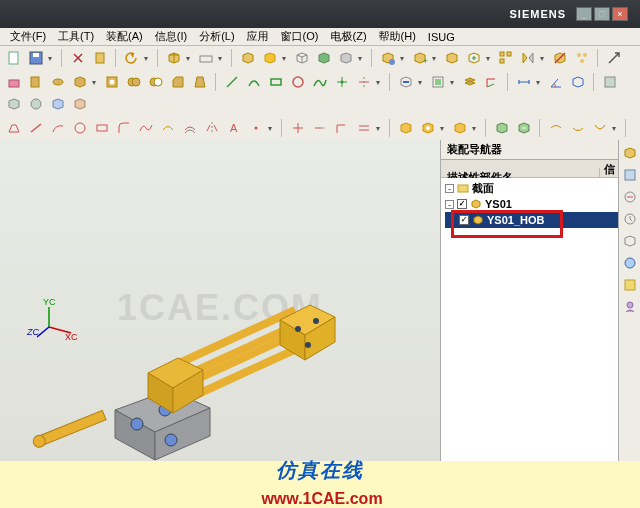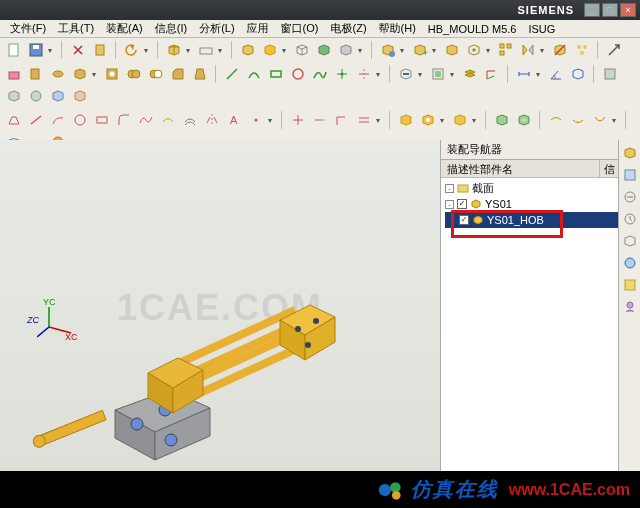--- a/index.html
+++ b/index.html
@@ -1,19 +1,19 @@
 <!DOCTYPE html>
 <html><head>
 <meta charset="utf-8">
 <style>
   * { box-sizing: border-box; margin: 0; padding: 0; }
   body { font-family: "Microsoft YaHei", Arial, sans-serif; font-size: 11px; background: #d4d0c8; width: 640px; height: 508px; overflow: hidden; position: relative; }
   
   
-  .titlebar { height: 20px; background: linear-gradient(#3b3f44,#2a2d31); color: #c8c8c8; display: flex; align-items: center; padding: 0 4px; font-size: 11px; }
+  .titlebar { height: 28px; background: linear-gradient(#3b3f44,#2a2d31); color: #c8c8c8; display: flex; align-items: center; padding: 0 12px; font-size: 11px; }
   .title-text { flex: 1; }
   .brand { color: #fff; font-weight: bold; letter-spacing: 1px; margin-right: 8px; }
   .winbtn { width: 16px; height: 14px; margin-left: 2px; background: #9aa; border: 1px solid #666; display: inline-flex; align-items: center; justify-content: center; font-size: 9px; line-height: 1; }
   .winbtn.close { background: #d46a5a; color:#fff; }
   
   
   .menubar { height: 18px; background: #efece5; display: flex; align-items: center; padding: 0 4px; border-bottom: 1px solid #bbb; font-size: 11px; }
   .menuitem { padding: 0 6px; cursor: default; }
   
   
@@ -32,45 +32,45 @@
   
   .main { position: absolute; top: 140px; left:0; right:0; bottom:32px; display:flex; }
   .viewport { flex:1; background: linear-gradient(#e8ebe6,#dedfd8); position:relative; overflow:hidden; }
   .watermark { position:absolute; top:50%; left:50%; transform:translate(-50%,-50%); font-size:36px; font-weight:bold; color:rgba(120,120,120,0.18); letter-spacing:2px; }
   
   
   .model { position:absolute; left:30px; top:130px; width:320px; height:200px; }
   .axis { position:absolute; left:45px; top:175px; font-size:9px; }
   .axis .xc { color:#c00; position:absolute; left:20px; top:17px;}
   .axis .yc { color:#090; position:absolute; left:-2px; top:-18px;}
-  .axis .zc { color:#00c; position:absolute; left:-18px; top:0;font-style:italic;}
-  
-  
-  .navpanel { width: 200px; background:#efece5; border-left:1px solid #aaa; display:flex; flex-direction:column; }
+  .axis .zc { color:#00c; position:absolute; left:-18px; top:12px;font-style:italic;}
+  
+  
+  .navpanel { width: 200px; background:#efece5; border-left:1px solid #aaa; display:flex; flex-direction:column;font-weight:bold; }
   .navhead { height:20px; border-bottom:1px solid #aaa; display:flex; align-items:center; padding:0 6px; font-size:11px; justify-content:space-between; }
   .navhead .pin { font-size:12px; color:#666; }
   .colhead { height:18px; background:#e5e1d8; border-bottom:1px solid #bbb; display:flex; font-size:11px; }
-  .colhead .c1 { flex:1; padding:2px 6px; border-right:1px solid #bbb; }
+  .colhead .c1 { flex:1; padding:2px 6px; border-right:1px solid #bbb;margin-top:8px; }
   .colhead .c2 { width:28px; padding:2px 4px; border-right:1px solid #bbb; }
   .colhead .c3 { width:12px; }
   .tree { flex:1; background:#fff; padding:2px 4px; overflow:auto; position:relative; }
   .tnode { display:flex; align-items:center; height:16px; font-size:11px; gap:3px; }
   .tnode.l1 { padding-left: 14px; }
   .tnode .exp { width:9px; height:9px; border:1px solid #888; font-size:8px; line-height:7px; text-align:center; color:#555; }
   .tnode .chk { width:10px; height:10px; border:1px solid #666; font-size:8px; line-height:8px; text-align:center; }
   .tnode .ico { width:12px; height:12px; }
   .tnode.sel { background:#1a3d7a; color:#fff; width:100%; }
   .redbox { position:absolute; border:3px solid #d4181c; pointer-events:none; }
   
   
   .rtoolbar { position:absolute; right:0; top:140px; bottom:32px; width:22px; background:#efece5; border-left:1px solid #aaa; display:flex; flex-direction:column; align-items:center; gap:4px; padding-top:4px; }
   .rtoolbar .tbtn { width:18px; height:18px; }
   
   
-  .footer { position:absolute; left:0; right:0; bottom:0; height:37px; background:#000000; display:flex; align-items:center; justify-content:flex-end; padding:0 10px; gap:6px; }
+  .footer { position:absolute; left:0; right:0; bottom:0; height:47px; background:#fef9c3; display:flex; align-items:center; justify-content:flex-end; padding:0 10px; gap:6px;flex-direction:column; }
   .cn-text { font-size:20px; font-weight:bold; font-style:italic; color:#0a58c2; letter-spacing:2px; }
   .url-text { font-size:16px; font-weight:bold; color:#c01818; margin-left:4px; }
   .foot-logo { width:28px; height:28px; }
 </style>
 </head>
 <body>
 
 <div class="titlebar">
   <span class="title-text"></span>
   <span class="brand">SIEMENS</span>
@@ -82,21 +82,20 @@
 <div class="menubar">
   <span class="menuitem">文件(F)</span>
   <span class="menuitem">工具(T)</span>
   <span class="menuitem">装配(A)</span>
   <span class="menuitem">信息(I)</span>
   <span class="menuitem">分析(L)</span>
   <span class="menuitem">应用</span>
   <span class="menuitem">窗口(O)</span>
   <span class="menuitem">电极(Z)</span>
   <span class="menuitem">帮助(H)</span>
-  <span class="menuitem">HB_MOULD M5.6</span>
   <span class="menuitem">ISUG</span>
 </div>
 
 <div class="toolbars">
 
   <div class="tbrow">
     <span class="tbtn">
         <svg viewBox="0 0 16 16">
           <rect x="3" y="2" width="9" height="12" fill="#fff" stroke="#6a8"></rect>
         </svg>

